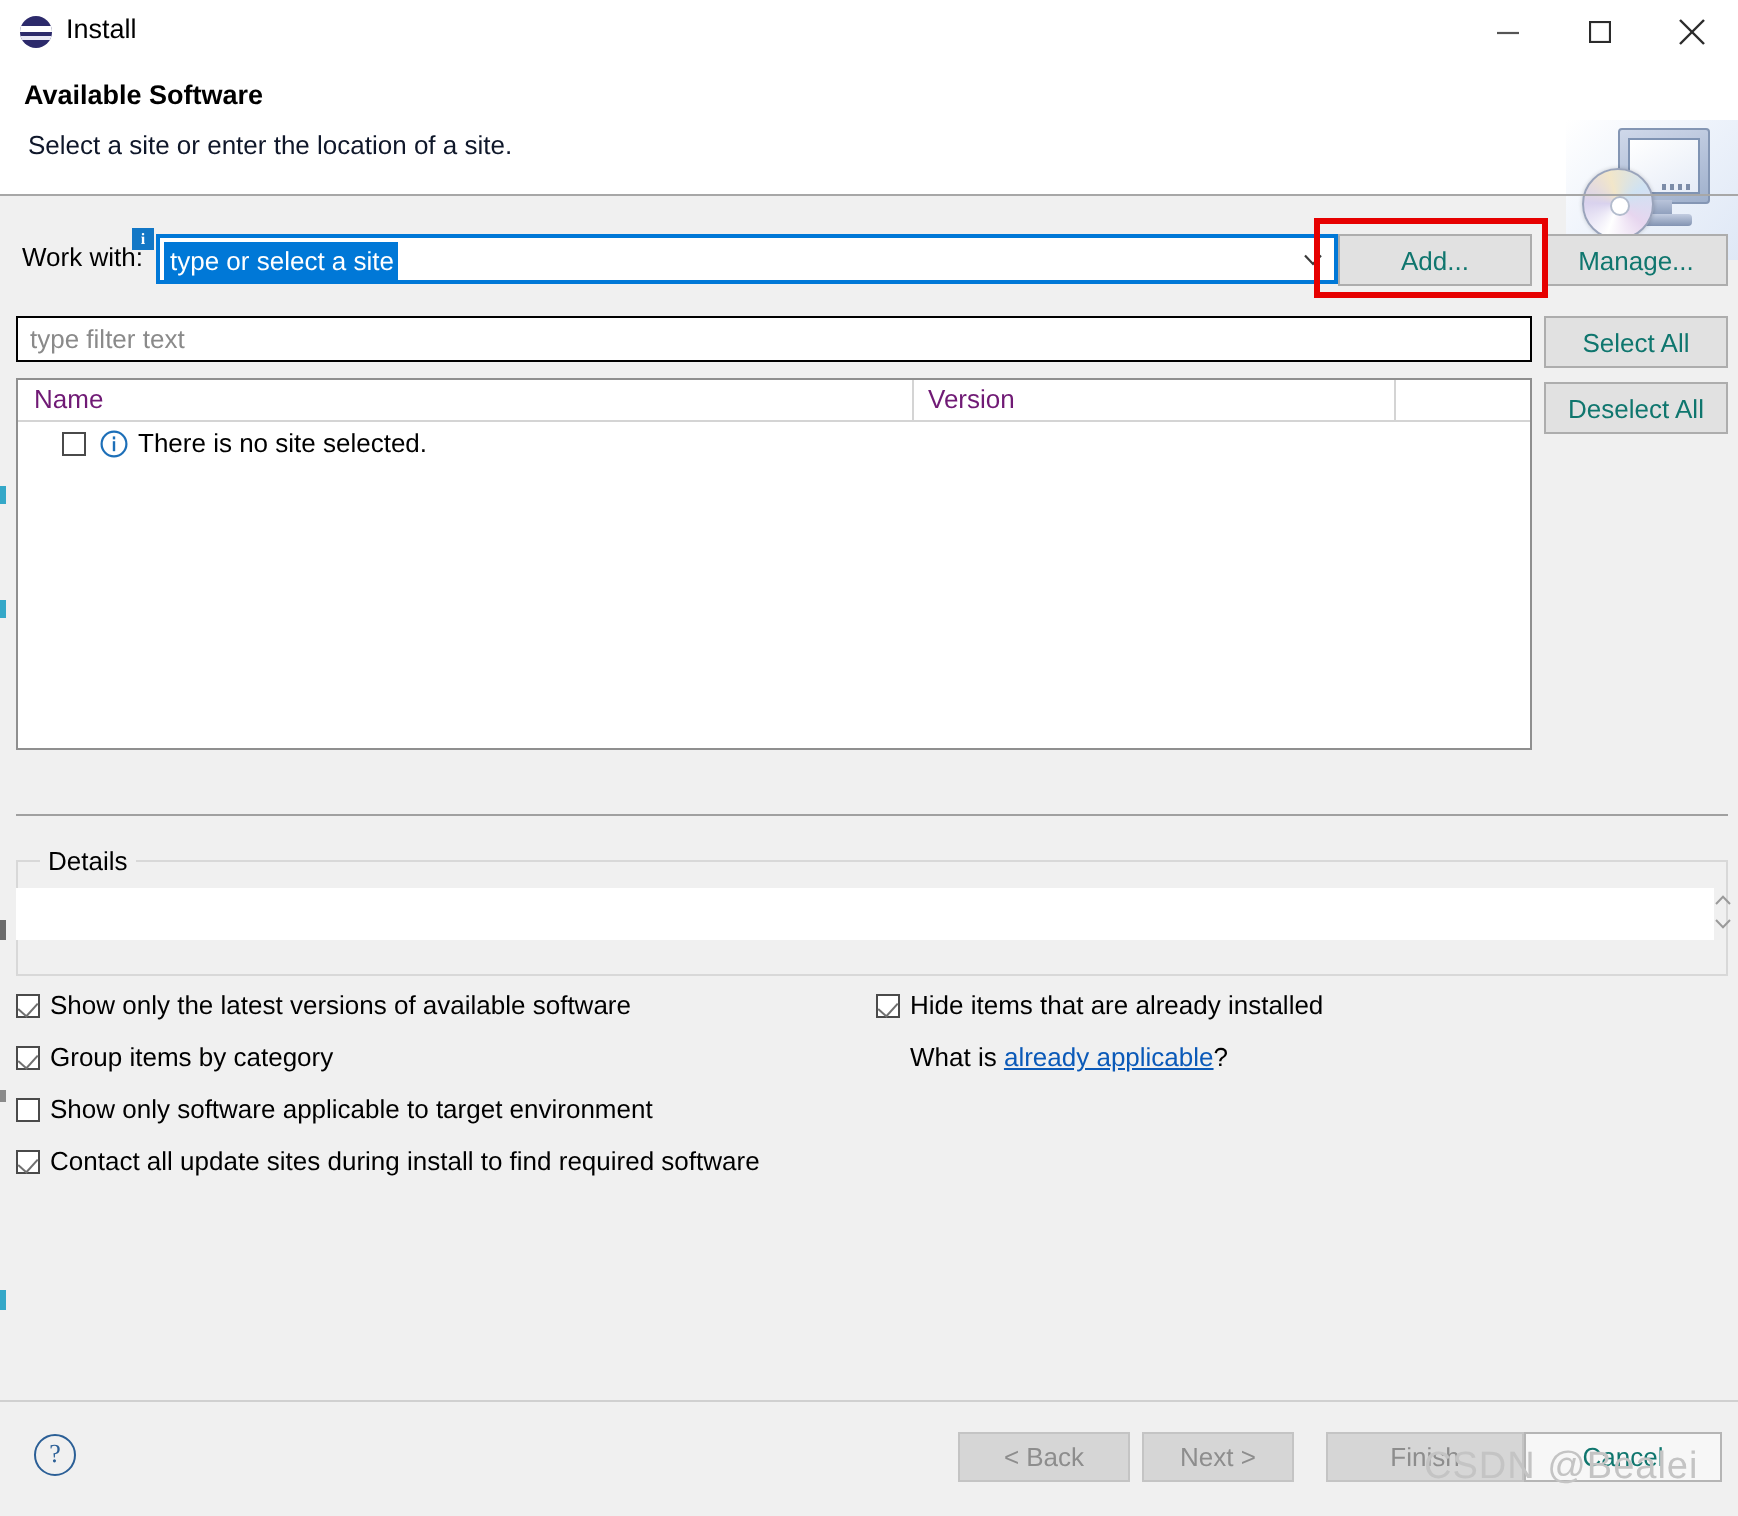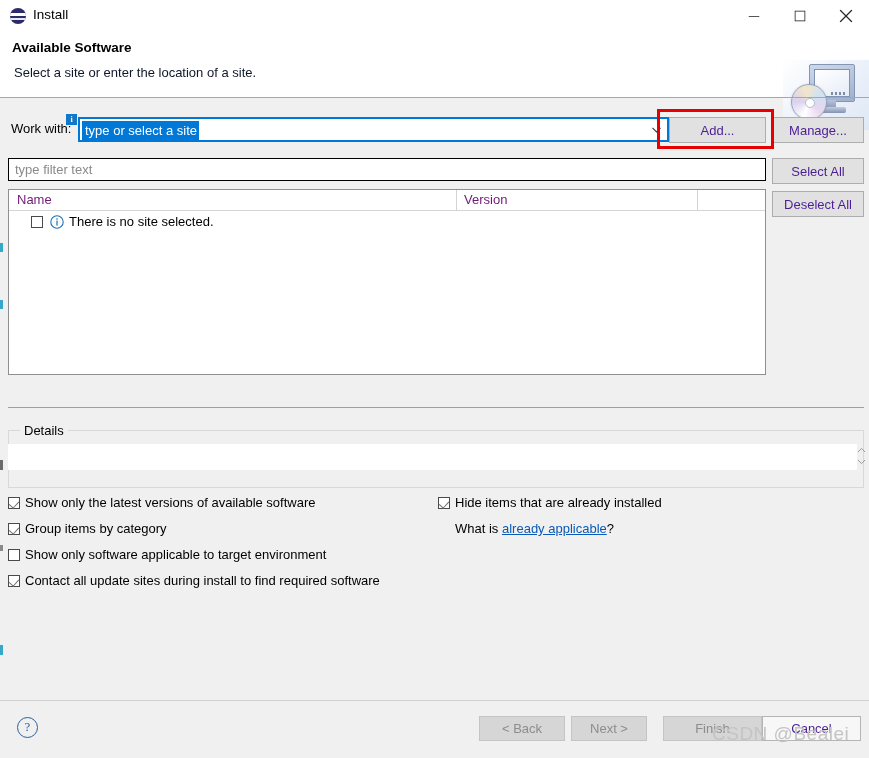--- a/index.html
+++ b/index.html
@@ -222,21 +222,21 @@
     z-index: 40;
   }
 
   
   .btn {
     position: absolute;
     background: #e1e1e1;
     border: 1px solid #adadad;
     box-sizing: border-box;
     font-size: 13px;
-    color: #4c1d95;
+    color: #0f766e;
     text-align: center;
     line-height: 1;
     display: flex;
     align-items: center;
     justify-content: center;
     cursor: default;
     font-family: "Liberation Sans", sans-serif;
   }
   .btn.disabled { color: #8d8d8d; background: #d6d6d6; border-color: #c4c4c4; }
   .btn.default  { background: #f7f7f7; border: 1px solid #b5b5b5; }

